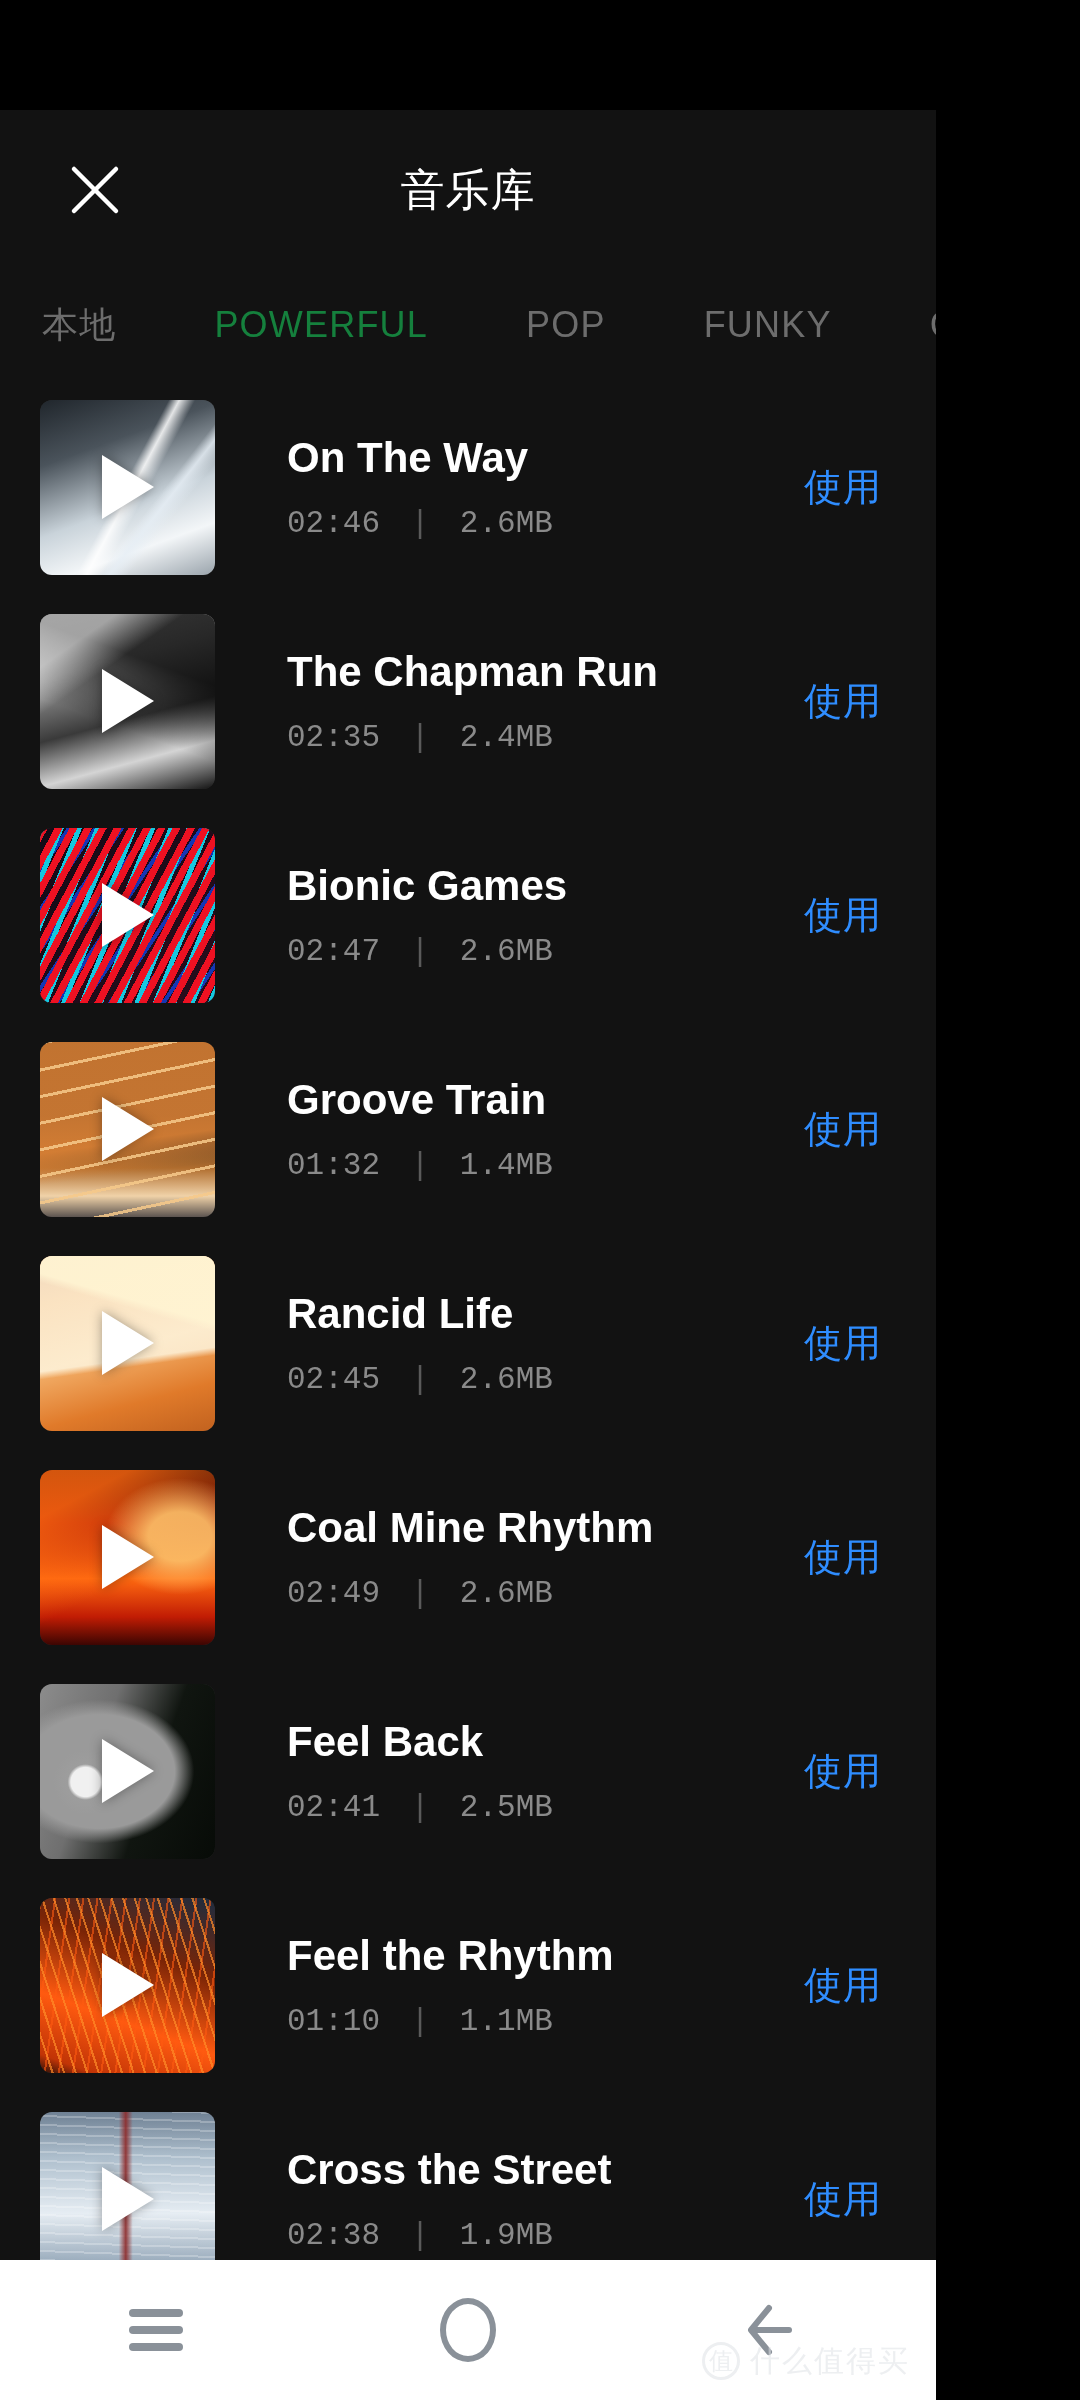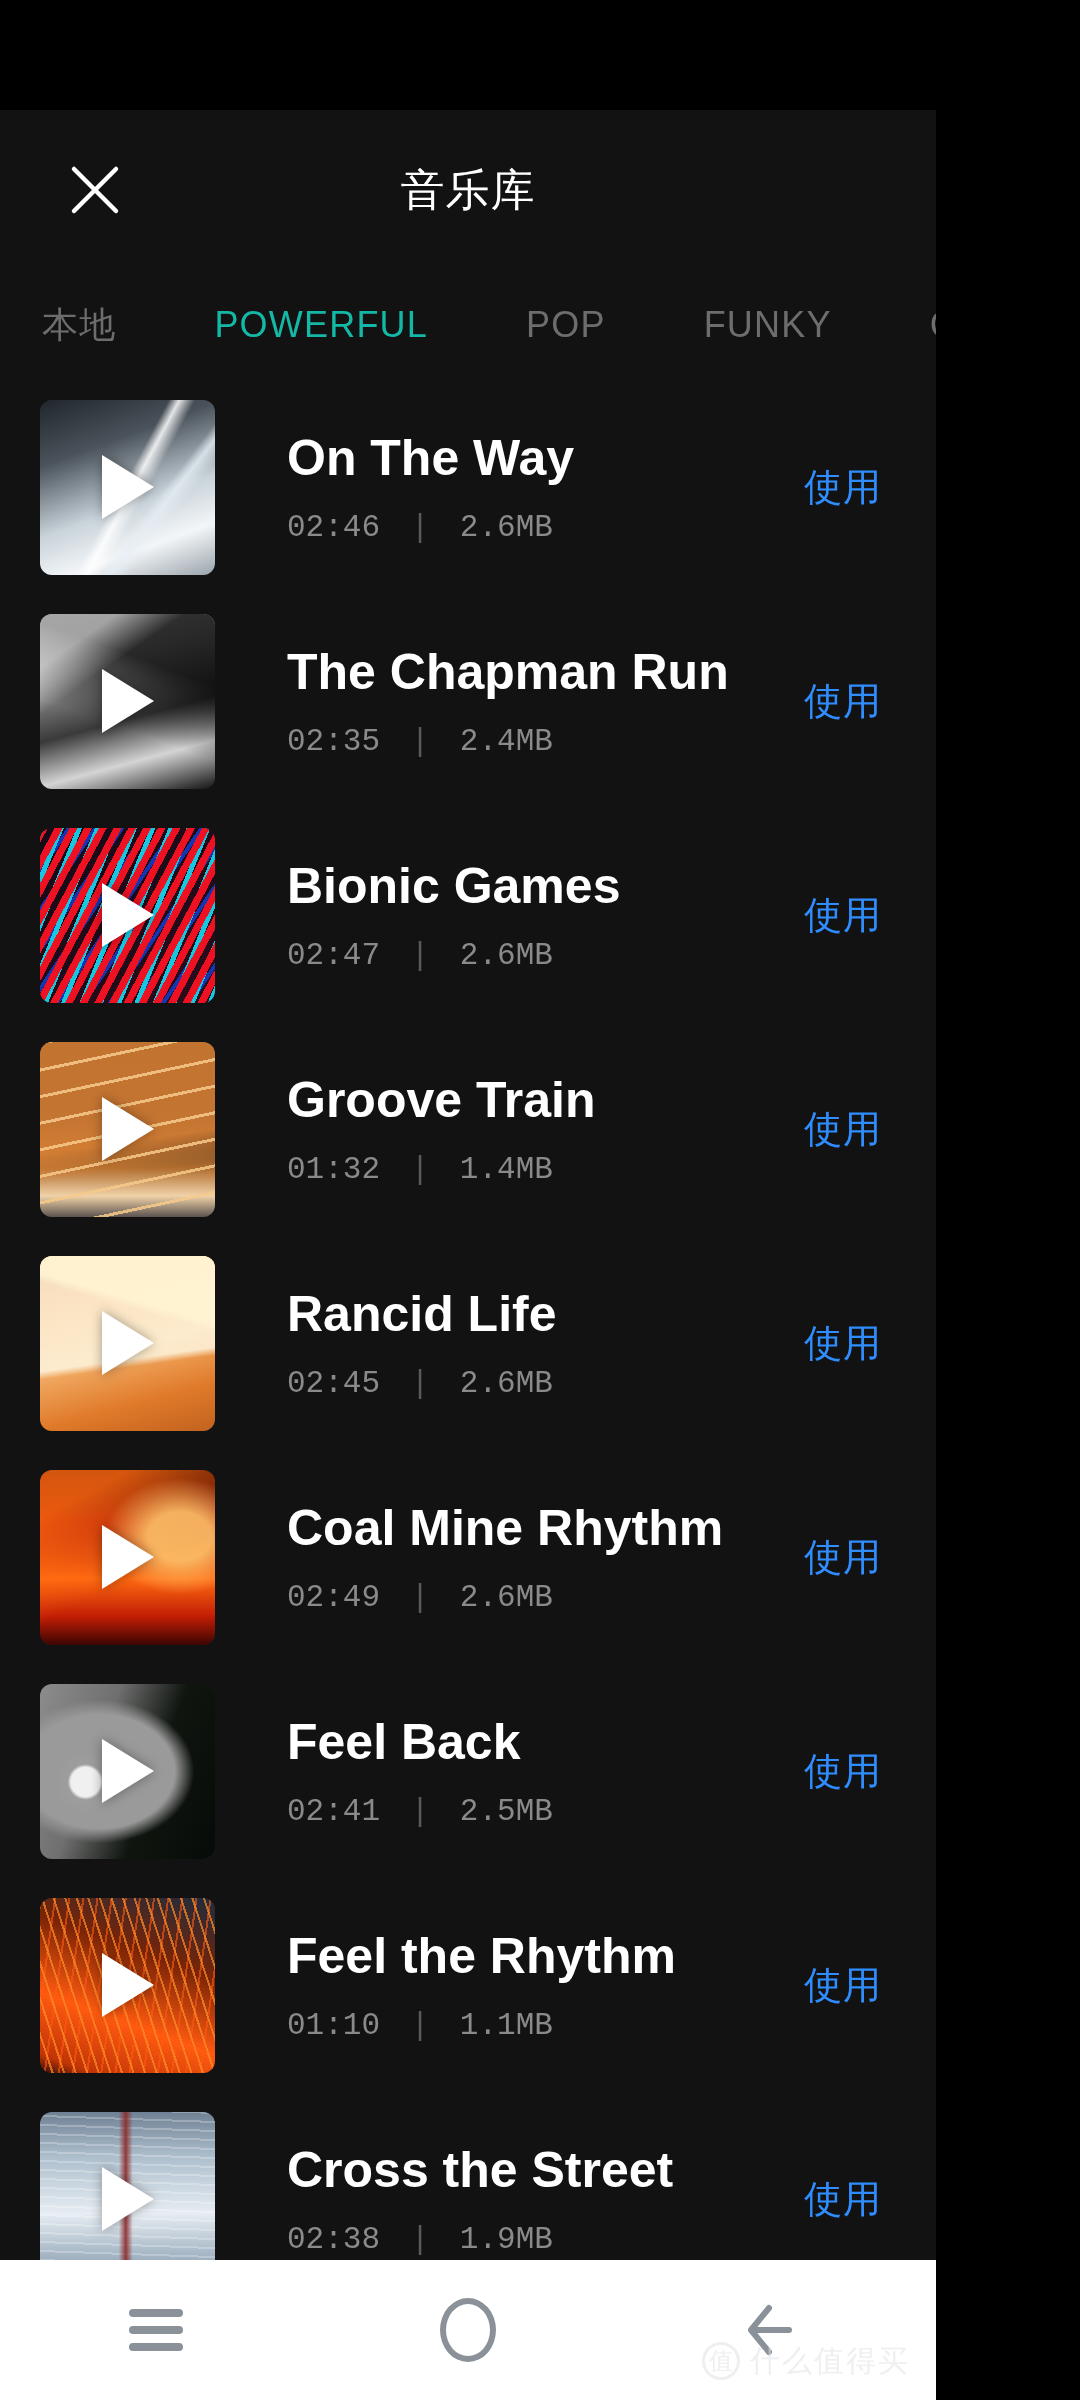--- a/index.html
+++ b/index.html
@@ -80,21 +80,21 @@
     color: #6d6d6d;
     font-size: 36px;
     font-weight: 400;
     letter-spacing: 1.2px;
     margin-right: 98px;
     flex: 0 0 auto;
     cursor: pointer;
     line-height: 1;
   }
   .tab.active {
-    color: #14b8a6;
+    color: #15803d;
   }
 
   
   .track-list {
     flex: 1 1 auto;
     overflow: hidden;
     background: #121212;
     position: relative;
   }
 
@@ -135,21 +135,21 @@
   }
 
   .track-meta {
     flex: 1 1 auto;
     padding-left: 72px;
     min-width: 0;
   }
 
   .track-title {
     color: #ffffff;
-    font-size: 50px;
+    font-size: 42px;
     font-weight: 700;
     line-height: 1.1;
     margin-bottom: 26px;
     white-space: nowrap;
     overflow: hidden;
   }
 
   .track-sub {
     color: #8a8a8a;
     font-size: 31px;

